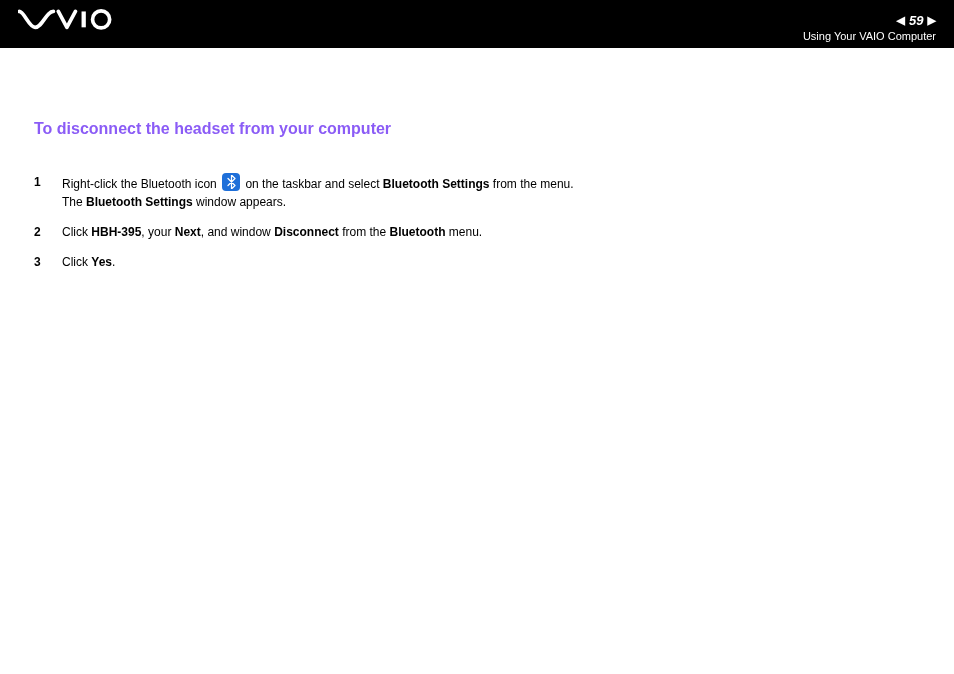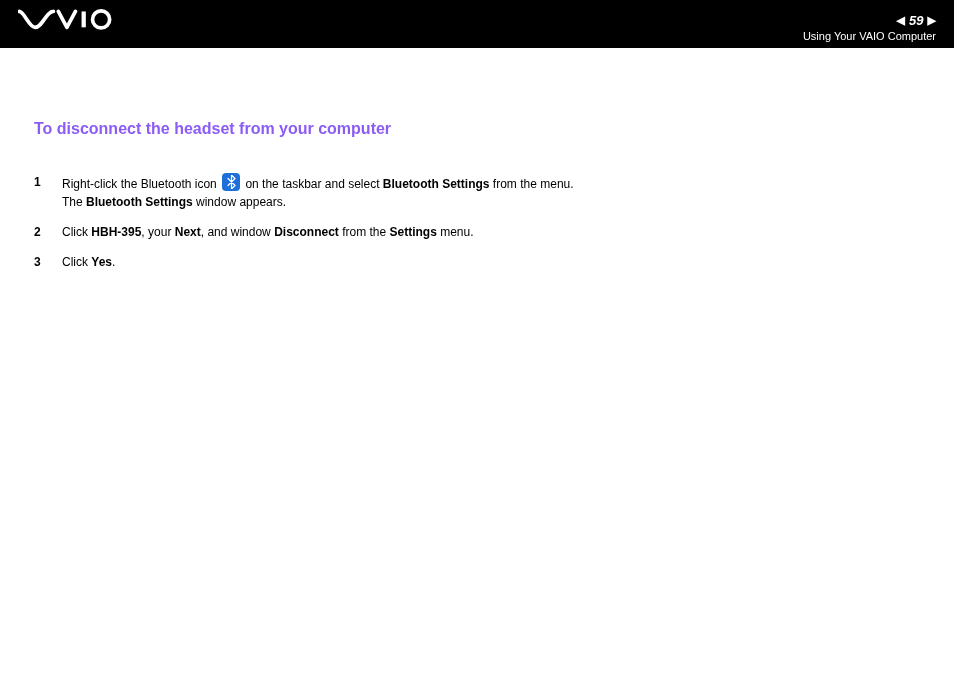--- a/index.html
+++ b/index.html
@@ -128,19 +128,19 @@
   <ol class="steps">
     <li>
       <span>Right-click the Bluetooth icon </span><span class="bt-icon">
           <svg viewBox="0 0 10 16">
             <path d="M5 0 L5 16 M5 0 L9 4 L1 12 M5 16 L9 12 L1 4" stroke="#ffffff" stroke-width="1.4" fill="none" stroke-linejoin="round" stroke-linecap="round"></path>
           </svg>
         </span><span> on the taskbar and select </span><span class="b">Bluetooth Settings</span><span> from the menu.</span><br>
       <span>The </span><span class="b">Bluetooth Settings</span><span> window appears.</span>
     </li>
     <li>
-      <span>Click </span><span class="b">HBH-395</span><span>, your </span><span class="b">Next</span><span>, and window </span><span class="b">Disconnect</span><span> from the </span><span class="b">Settings</span><span> menu.</span>
+      <span>Click </span><span class="b">HBH-395</span><span>, your </span><span class="b">Next</span><span>, and window </span><span class="b">Disconnect</span><span> from the </span><span class="b">Bluetooth</span><span> menu.</span>
     </li>
     <li>
       <span>Click </span><span class="b">Yes</span><span>.</span>
     </li>
   </ol>
 </div>
 
 </body></html>

